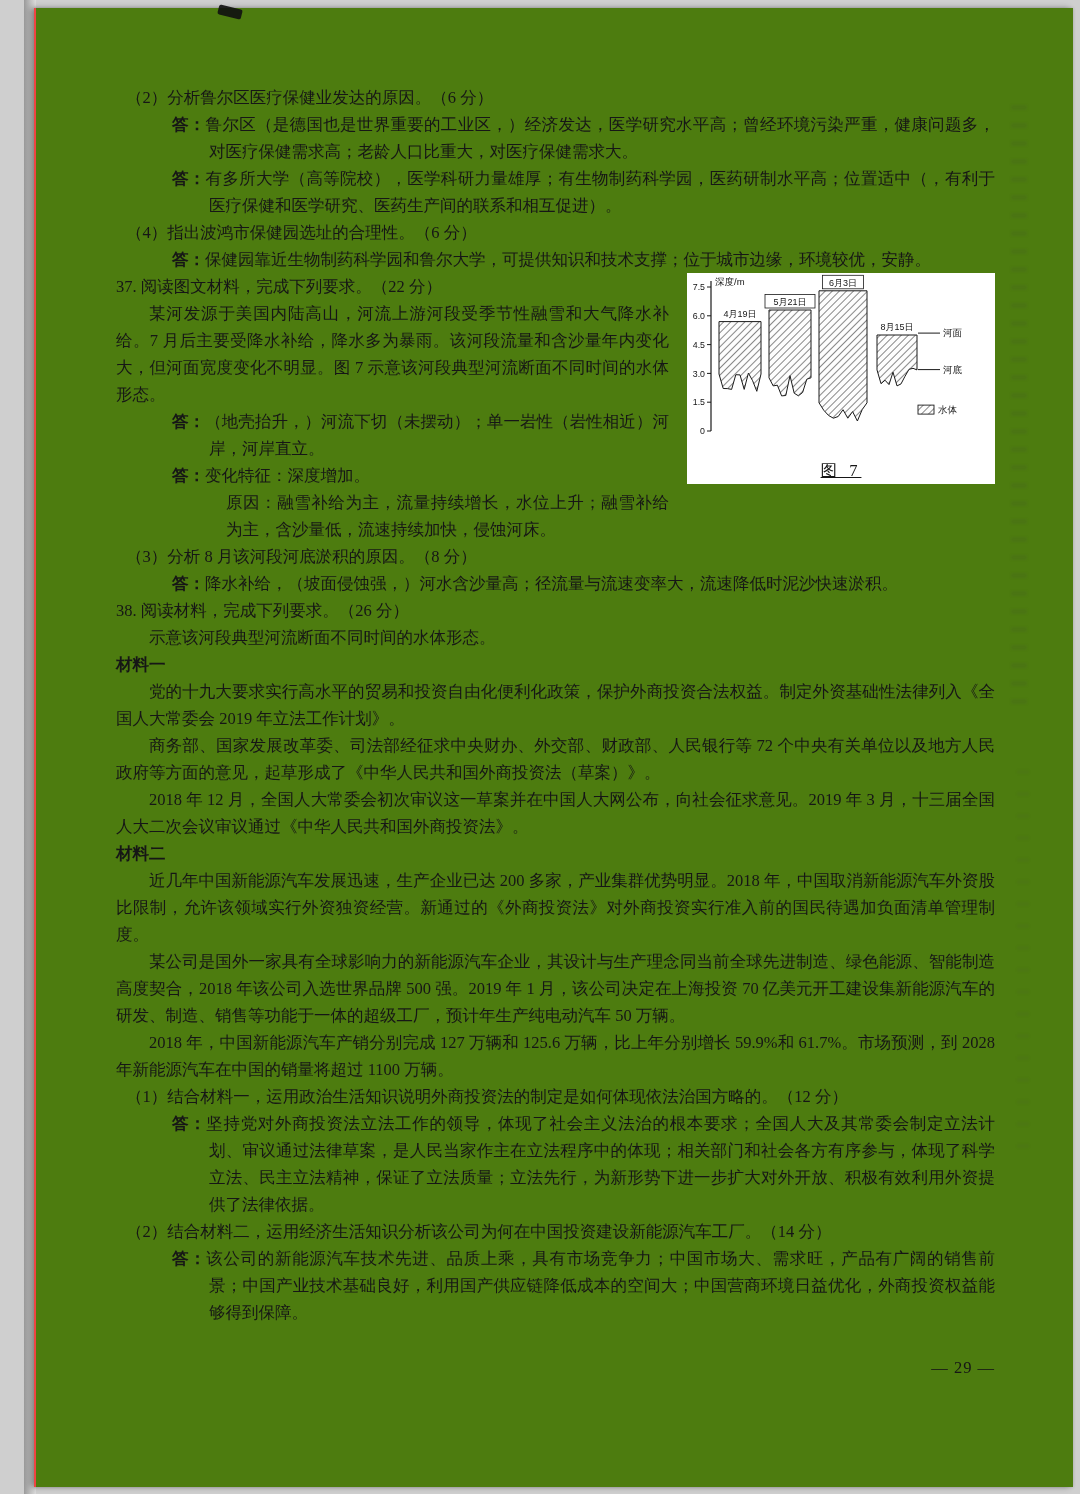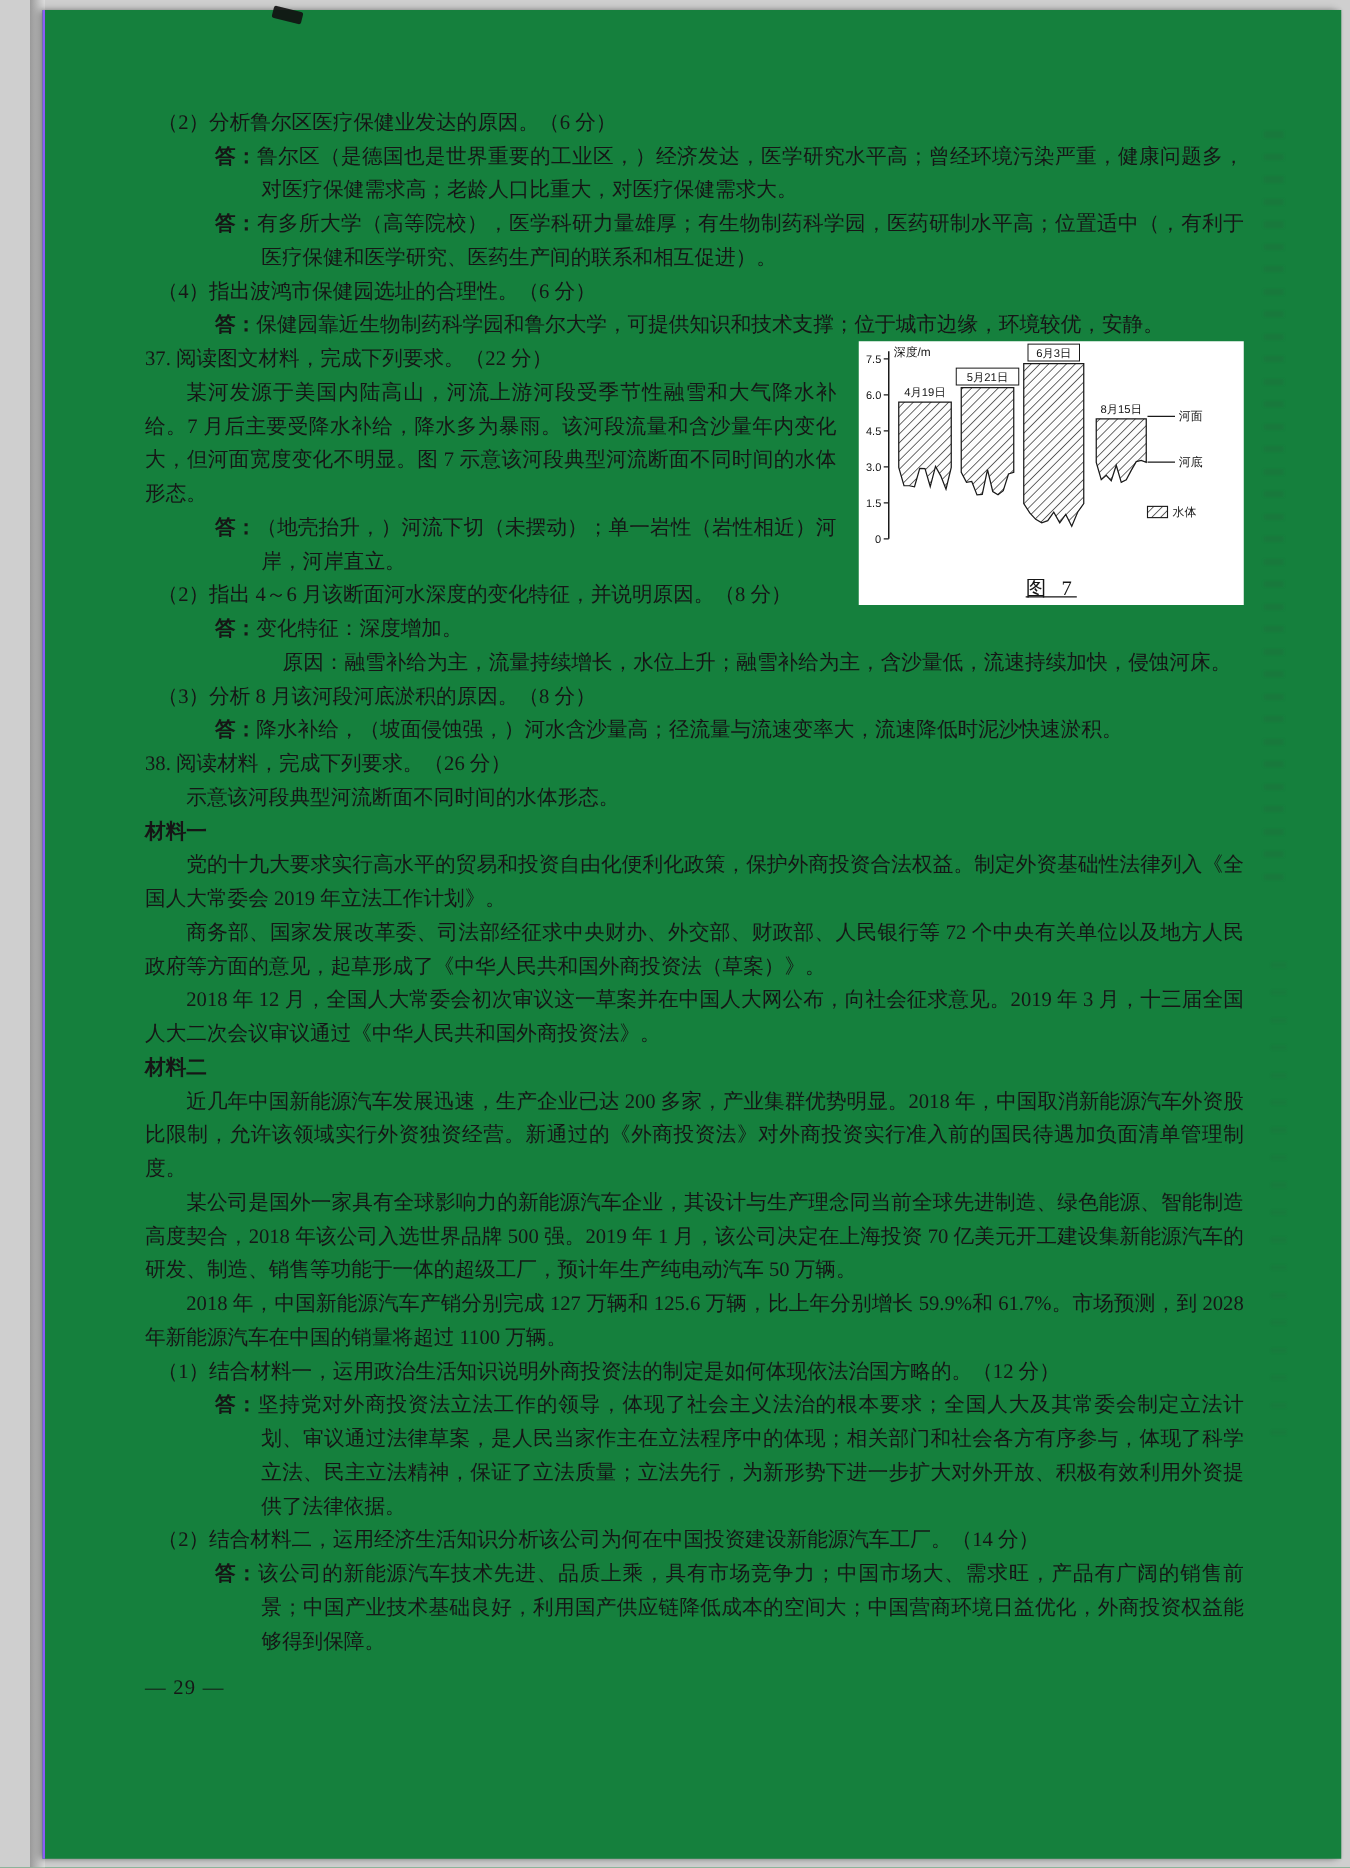--- a/index.html
+++ b/index.html
@@ -11,22 +11,22 @@
     color:#161616;
     overflow:hidden;
   }
   .scan{position:relative;width:1080px;height:1494px;background:#cfcfcf;}
   .spine{
     position:absolute;left:24px;top:0;bottom:0;width:12px;
     background:linear-gradient(90deg,#9a9a9a,#c4c4c4 60%,#dcdcdc);
   }
   .page{
     position:absolute;left:34px;top:8px;right:7px;bottom:7px;
-    background:#15803d;
-    border-left:2px solid #8b5cf6;
+    background:#4d7c0f;
+    border-left:2px solid #ef4444;
     box-shadow:-4px 0 6px rgba(0,0,0,.30), 0 0 3px rgba(0,0,0,.18);
   }
   .artifact-mark{
     position:absolute;left:182px;top:-1px;width:24px;height:10px;
     background:#111;transform:rotate(14deg);border-radius:2px;opacity:.9;
   }
   .ghost-streak{
     position:absolute;right:46px;top:96px;width:16px;height:600px;
     background:repeating-linear-gradient(0deg,rgba(60,60,60,.10) 0 5px,transparent 5px 18px);
     filter:blur(1px);
@@ -48,21 +48,21 @@
   .ans .lab{font-weight:bold;}
   .reason{padding-left:110px;}
   .para{text-indent:2em;}
   .mhead{font-weight:bold;}
   .figure{
     float:right;width:308px;margin:0 0 6px 18px;
     background:#fff;
     text-decoration:underline;
   }
   .figcap{text-align:center;font-size:16.5px;margin-top:4px;letter-spacing:4px;}
-  .pagenum{text-align:left;margin-top:10px;font-size:16.5px;letter-spacing:1px;}
+  .pagenum{text-align:right;margin-top:28px;font-size:16.5px;letter-spacing:1px;}
   svg text{font-family:"Liberation Sans","DejaVu Sans",sans-serif;}
 </style>
 </head>
 <body>
 
 <div class="scan">
   <div class="spine"></div>
   <div class="page">
     <div class="artifact-mark"></div>
     <div class="ghost-streak"></div>
@@ -116,21 +116,20 @@
                 <line x1="231" y1="96.6" x2="253" y2="96.6" stroke="#1a1a1a" stroke-width="1"></line>
                 <text x="256" y="99.89999999999999" font-size="9.5">河底</text>
                 <rect x="231" y="132.1" width="16" height="9" fill="url(#hatch)" stroke="#1a1a1a" stroke-width="0.9"></rect>
                 <text x="251" y="140.1" font-size="9.5">水体</text>
               </svg></div>
           <div class="figcap">图 7</div>
         </div>
         <p class="qnum">37. 阅读图文材料，完成下列要求。（22 分）</p>
         <p class="para">某河发源于美国内陆高山，河流上游河段受季节性融雪和大气降水补给。7 月后主要受降水补给，降水多为暴雨。该河段流量和含沙量年内变化大，但河面宽度变化不明显。图 7 示意该河段典型河流断面不同时间的水体形态。</p>
         <p class="ans"><b class="lab">答：</b><span>（地壳抬升，）河流下切（未摆动）；单一岩性（岩性相近）河岸，河岸直立。</span></p>
-        <p class="q">（2）指出 4～6 月该断面河水深度的变化特征，并说明原因。（8 分）</p>
         <p class="ans"><b class="lab">答：</b><span>变化特征：深度增加。</span></p>
         <p class="reason">原因：融雪补给为主，流量持续增长，水位上升；融雪补给为主，含沙量低，流速持续加快，侵蚀河床。</p>
         <p class="q">（3）分析 8 月该河段河底淤积的原因。（8 分）</p>
         <p class="ans"><b class="lab">答：</b><span>降水补给，（坡面侵蚀强，）河水含沙量高；径流量与流速变率大，流速降低时泥沙快速淤积。</span></p>
       </section>
 
       <section style="clear:right;">
         <p class="qnum">38. 阅读材料，完成下列要求。（26 分）</p>
         <p class="para">示意该河段典型河流断面不同时间的水体形态。</p>
         <p class="mhead">材料一</p>

